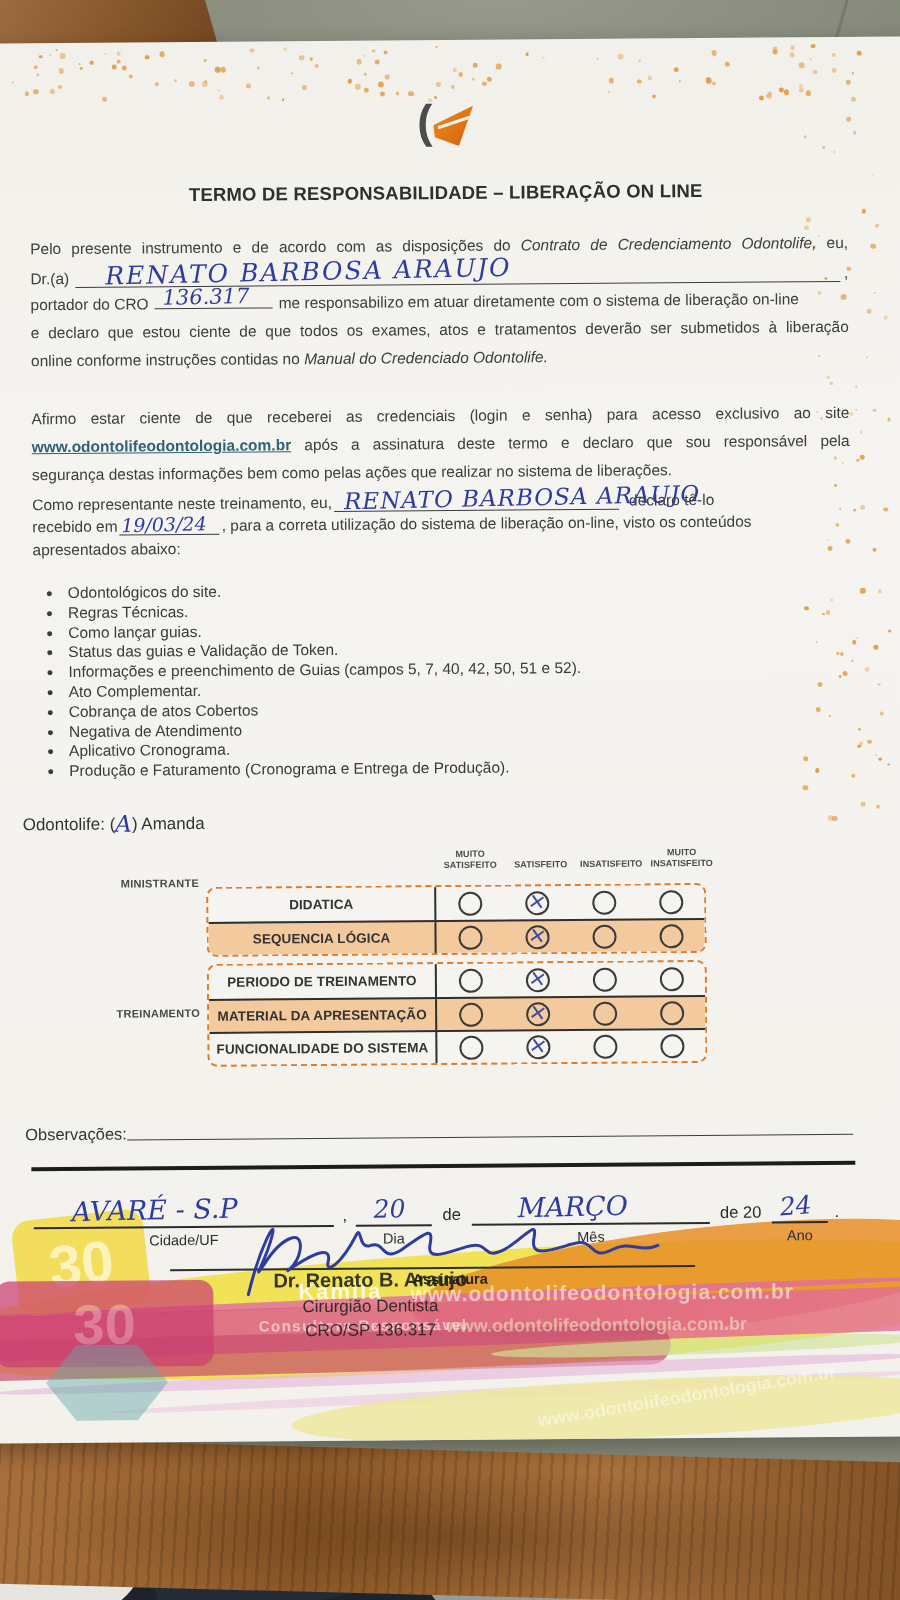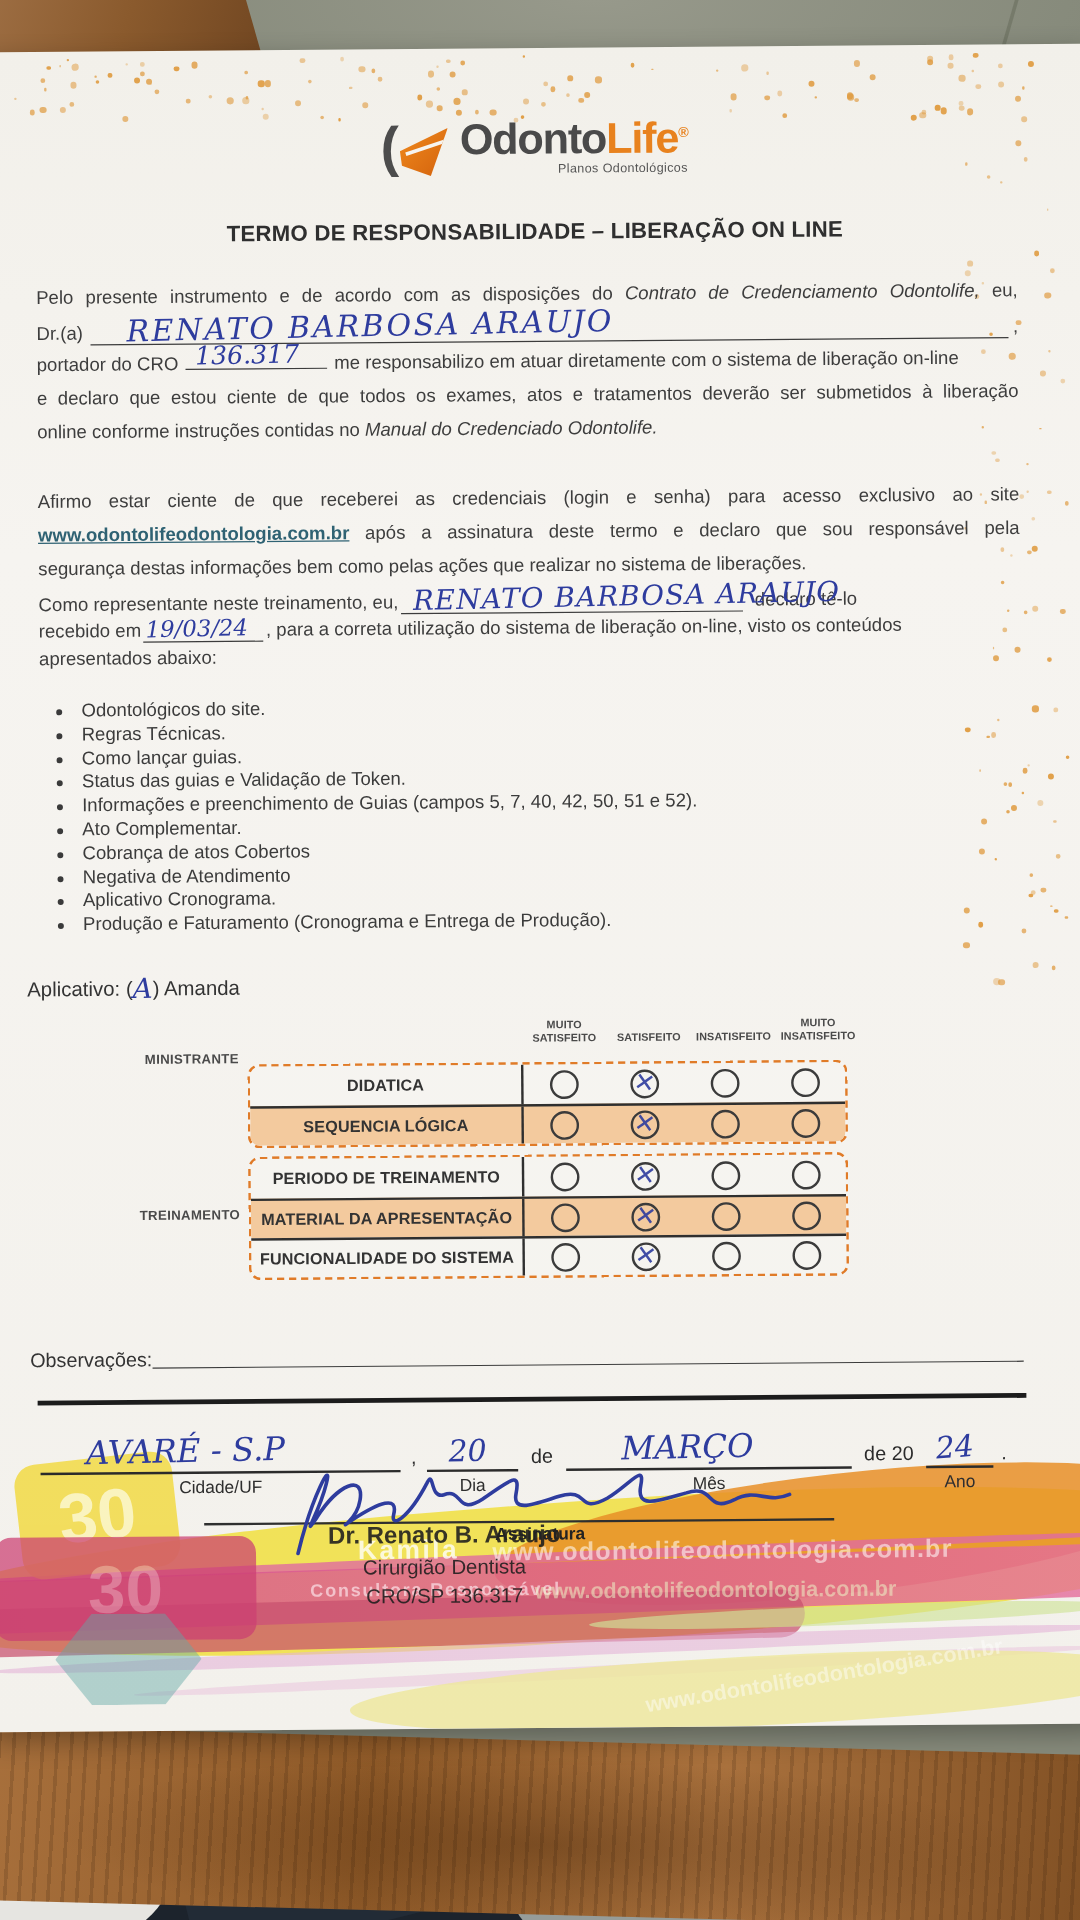--- a/index.html
+++ b/index.html
@@ -380,24 +380,20 @@
         <span class="dot" style="left: 28.3778px; top: 282.591px; width: 3.16305px; height: 3.16305px; opacity: 0.36;"></span>
         <span class="dot" style="left: 37.5636px; top: 581.76px; width: 3.28651px; height: 3.28651px; opacity: 0.84;"></span>
         <span class="dot" style="left: 39.8597px; top: 415.101px; width: 1.7352px; height: 1.7352px; opacity: 0.73;"></span>
       </div>
 
     <div class="logo-wrap">
       <div class="logo-icon">
         <span class="logo-paren">(</span>
         <span class="logo-swoosh"></span>
       </div>
-      <div class="logo-text">
-        <span class="logo-word"><span>Odonto</span><span class="lf">Life</span><span class="logo-reg">®</span></span>
-        <div class="logo-tag">Planos Odontológicos</div>
-      </div>
     </div>
 
     <div class="doc-title">TERMO DE RESPONSABILIDADE – LIBERAÇÃO ON LINE</div>
 
     <div class="para p1">
       <div class="line jline"><span>Pelo presente instrumento e de acordo com as disposições do </span><i>Contrato de Credenciamento Odontolife,</i><span>  eu,</span></div>
       <div class="line fline">
         <span class="txt">Dr.(a)</span>
         <span class="blank grow">
             <span class="hw hw-name">RENATO BARBOSA ARAUJO</span>
@@ -470,21 +466,21 @@
           <span class="bdot"></span>
           <span>Aplicativo Cronograma.</span>
         </div>
         <div class="bullet-item">
           <span class="bdot"></span>
           <span>Produção e Faturamento (Cronograma e Entrega de Produção).</span>
         </div>
       </div>
 
     <div class="ministrante">
-      <span>Aplicativo: (</span><span class="hw-inline">A</span><span>) Amanda</span>
+      <span>Odontolife: (</span><span class="hw-inline">A</span><span>) Amanda</span>
     </div>
 
     <div class="eval-headers">
       <span>MUITO
 SATISFEITO</span>
       <span>SATISFEITO</span>
       <span>INSATISFEITO</span>
       <span>MUITO
 INSATISFEITO</span>
     </div>

